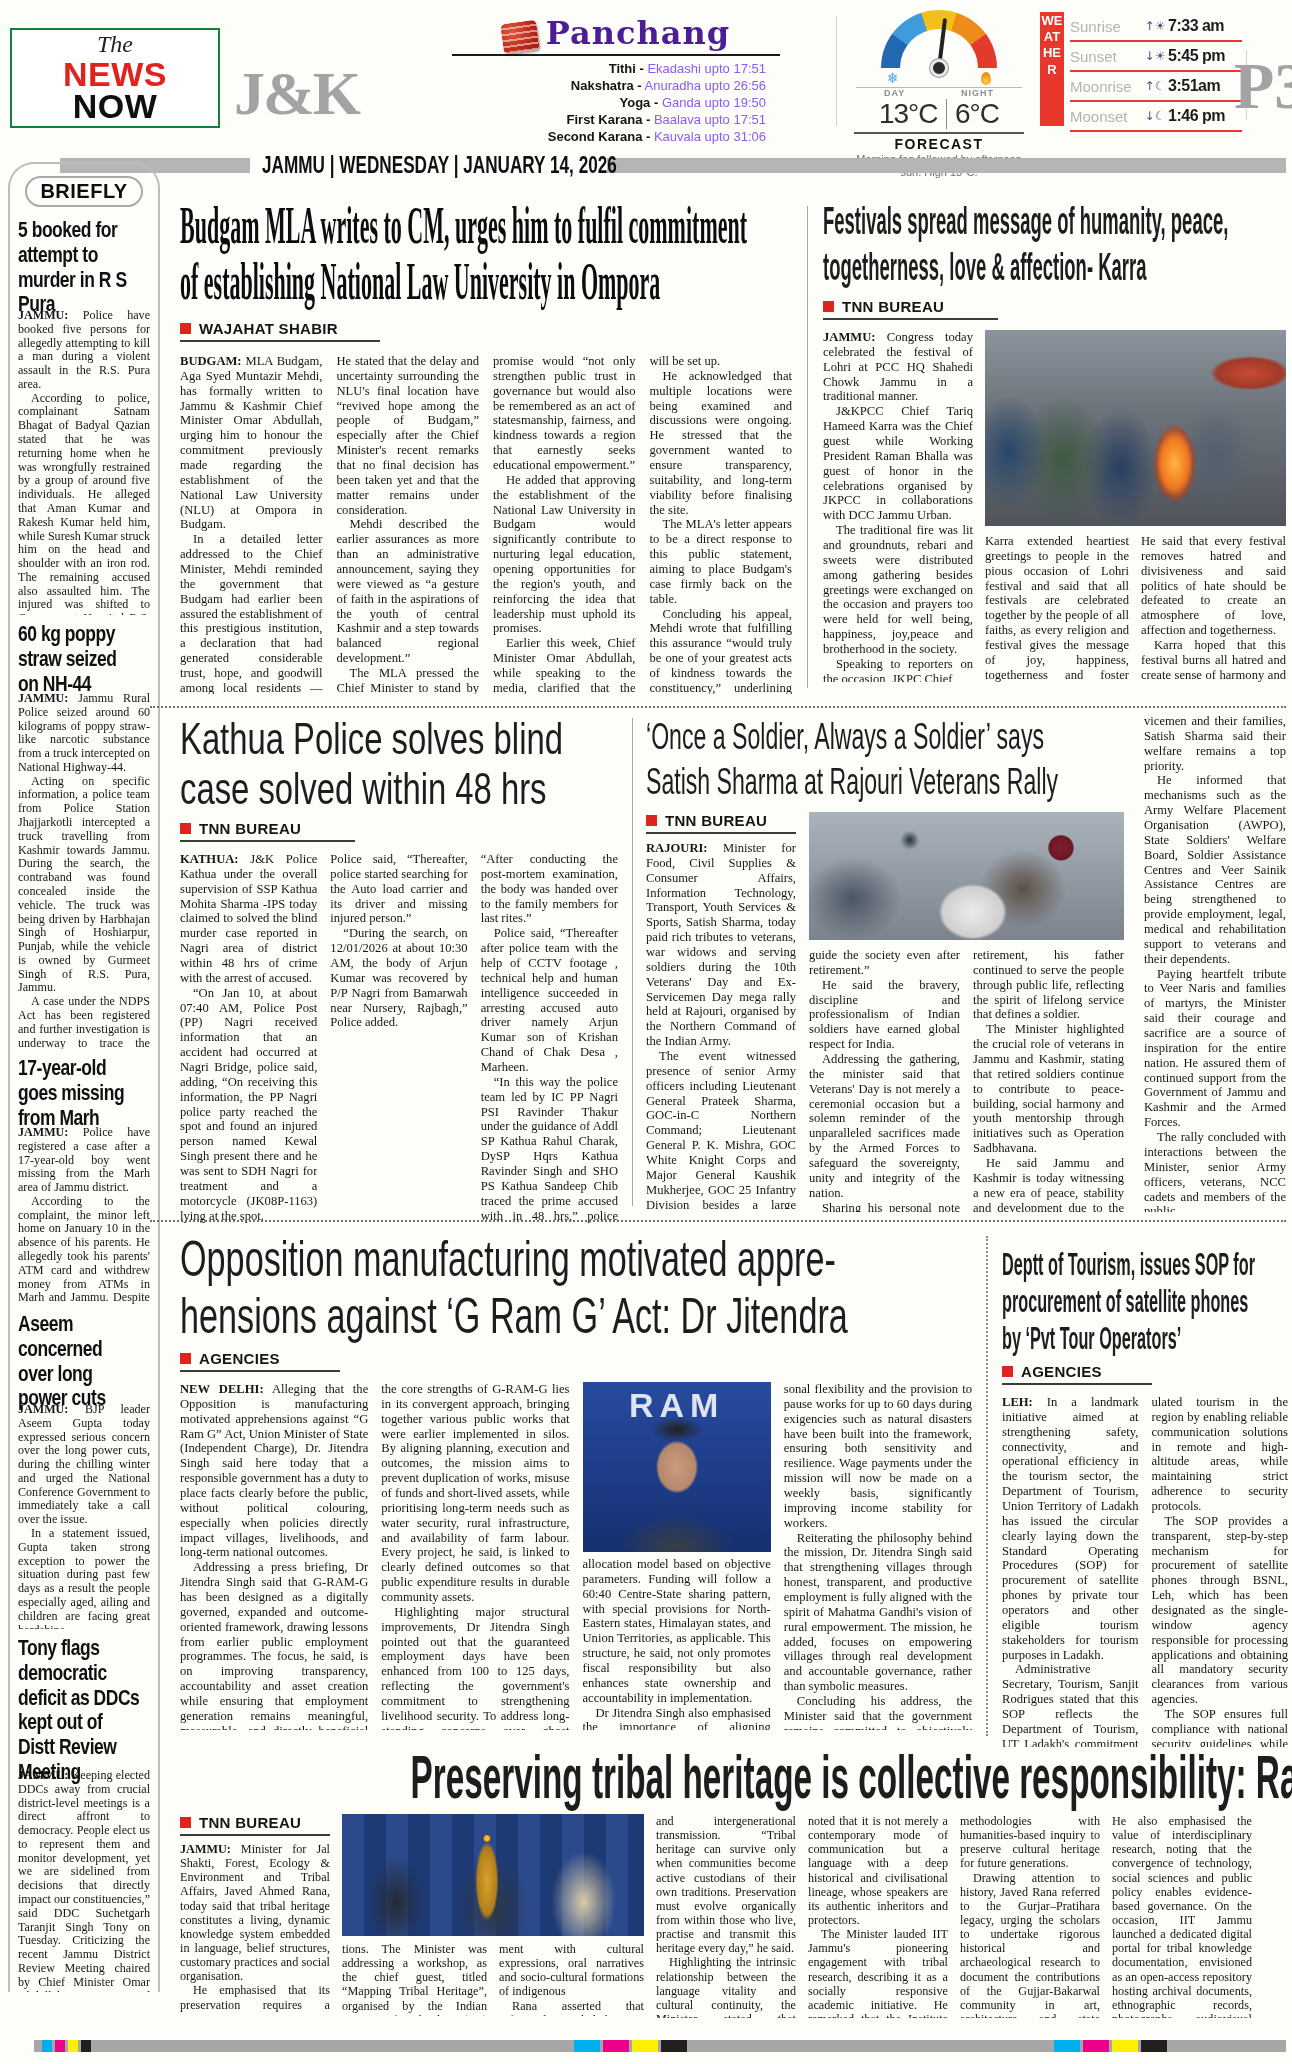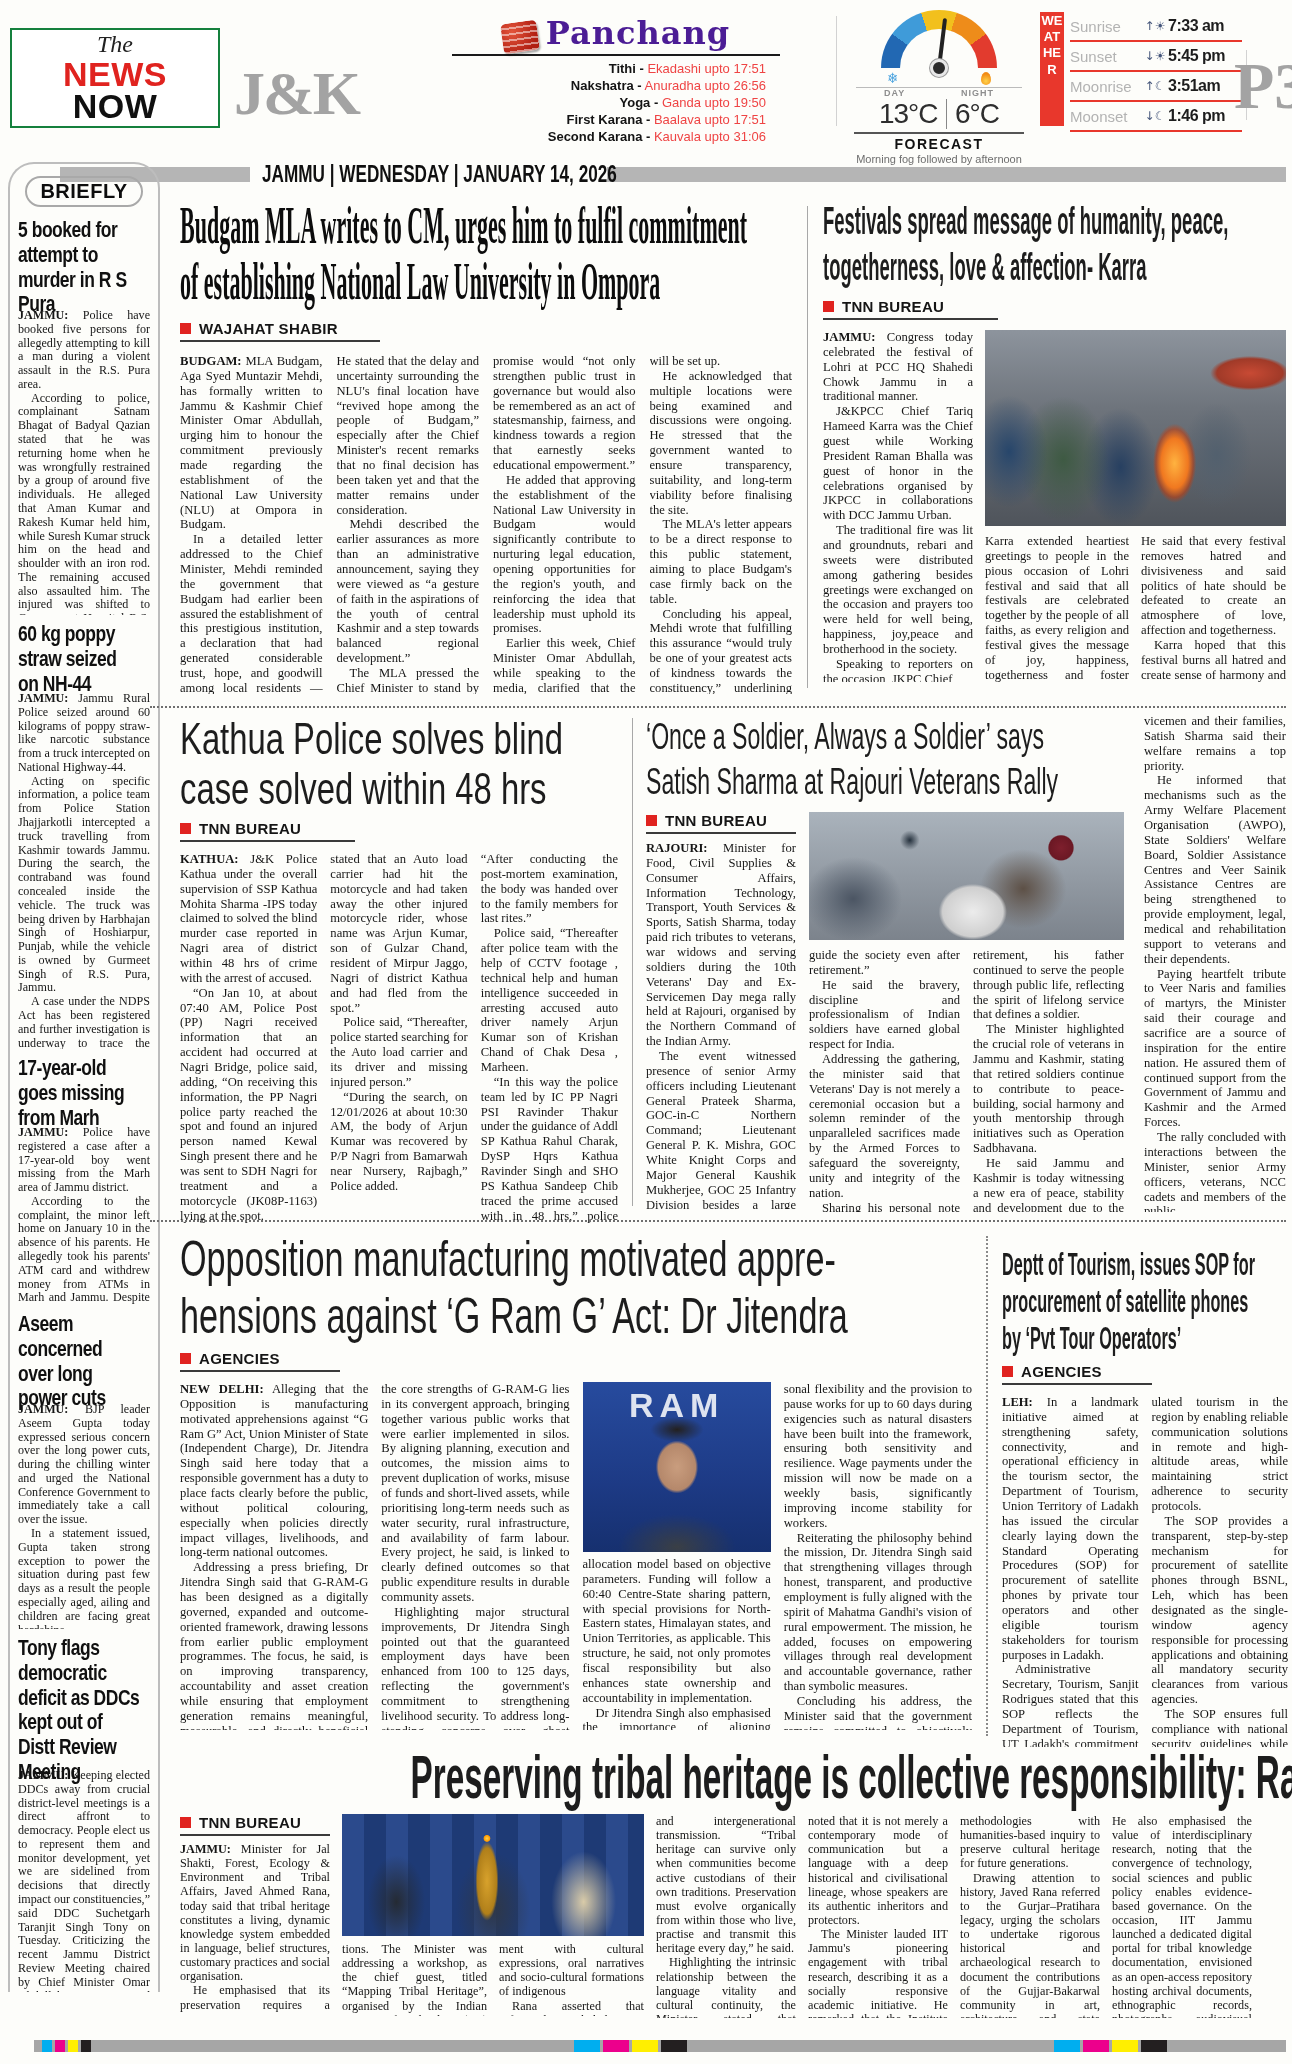--- a/index.html
+++ b/index.html
@@ -13,21 +13,21 @@
   .logo-now{font:bold 34px "Liberation Sans",sans-serif;color:#101010;letter-spacing:.5px;line-height:33px;display:block;}
   .edition{left:234px;top:58px;font:bold 62px "Liberation Serif",serif;color:#a3a3a3;letter-spacing:-2px;}
   .pageno{left:1234px;top:48px;font:bold 66px "Liberation Serif",serif;color:#a3a3a3;}
   .panchang{left:452px;top:14px;width:328px;}
   .pan-title-row{display:flex;align-items:flex-end;justify-content:center;border-bottom:2.5px solid #1a1a1a;padding-bottom:2px;}
   .scroll-icon{width:36px;height:30px;margin-right:8px;border-radius:5px;transform:rotate(-8deg);
      background:repeating-linear-gradient(0deg,rgba(255,255,255,.5) 0 2px,rgba(0,0,0,0) 2px 6px),radial-gradient(circle at 30% 30%,#e3543a,#b01e12 75%);box-shadow:1px 2px 2px rgba(0,0,0,.35);}
   .pan-title{font:bold 32px "DejaVu Serif",serif;color:#4c1d95;letter-spacing:1px;}
   .pan-items{margin-top:4px;text-align:right;padding-right:14px;font:13px "Liberation Sans",sans-serif;line-height:17px;}
   .pan-items b{color:#141414;}
-  .pan-items span{color:#ef4444;}
+  .pan-items span{color:#8b5cf6;}
   .vdiv{border-left:1.5px solid #d2d2d2;}
   
   .gauge{left:846px;top:10px;width:186px;text-align:center;}
   .arc{position:relative;width:116px;height:58px;margin:0 auto;border-radius:116px 116px 0 0;
        background:conic-gradient(from 270deg at 50% 100%,#2268b3 0 36deg,#3f9bd9 36deg 72deg,#f2c01d 72deg 108deg,#ee8c1a 108deg 144deg,#e23b2e 144deg 180deg);}
   .arc-hole{position:absolute;left:19px;top:19px;width:78px;height:39px;border-radius:78px 78px 0 0;background:#fdfdfa;}
   .needle{position:absolute;left:56px;bottom:0;width:4px;height:50px;background:#222;border-radius:3px;transform-origin:50% 100%;transform:rotate(7deg);}
   .hub{position:absolute;left:49px;bottom:-9px;width:12px;height:12px;border-radius:50%;background:#2b2b2b;border:3px solid #e8e8e8;box-shadow:0 0 0 1px #999;}
   .gauge-icons{display:flex;justify-content:space-around;margin-top:2px;height:16px;align-items:center;}
   .snow{font:14px "DejaVu Sans",sans-serif;color:#4aa3df;}
@@ -42,21 +42,21 @@
   .fc-text{font:11px "Liberation Sans",sans-serif;color:#6d6d6d;line-height:12.5px;margin-top:1px;}
   
   .wstrip{left:1040px;top:12px;width:24px;height:114px;background:#e8372c;color:#fff;
           font:bold 13px "Liberation Sans",sans-serif;line-height:16.2px;text-align:center;word-break:break-all;padding-top:1px;box-sizing:border-box;}
   .times{left:1070px;top:12px;width:172px;font-family:"Liberation Sans",sans-serif;}
   .time-row{display:flex;align-items:center;height:28px;border-bottom:2px solid #e8372c;}
   .time-label{width:72px;font-size:15px;color:#b3b3b3;}
   .time-icon{width:26px;font:12px "DejaVu Sans",sans-serif;color:#44557a;text-align:center;}
   .time-val{font-weight:bold;font-size:16px;color:#1d1d1d;letter-spacing:-0.5px;}
   
-  .datebar{left:60px;top:161px;width:1226px;height:26px;display:flex;align-items:center;}
+  .datebar{left:60px;top:152px;width:1226px;height:26px;display:flex;align-items:center;}
   .seg{height:15px;background:#b5b5b5;}
   .datetext{font:bold 22px "Liberation Sans",sans-serif;color:#101010;white-space:nowrap;
             transform:scale(.78,1.1);transform-origin:left center;width:345px;flex:0 0 345px;margin-left:12px;}
   
   .briefs{left:8px;top:162px;width:152px;height:1830px;border:2px solid #bdbdbd;border-bottom:none;
           border-radius:26px 26px 0 0;box-sizing:border-box;padding:10px 8px 0 8px;overflow:hidden;}
   .brief-pill{width:fit-content;margin:2px auto 10px auto;border:2.5px solid #a9a9a9;border-radius:16px;
               padding:2px 13px;font:bold 20px "Liberation Sans",sans-serif;letter-spacing:.5px;color:#0d0d0d;}
   .brief{overflow:hidden;margin-bottom:6px;}
   .brief-title{font:bold 19px "Liberation Sans",sans-serif;letter-spacing:-0.5px;line-height:21px;color:#101010;
@@ -313,21 +313,20 @@
         <span class="byline-sq"></span>
         <span>TNN BUREAU</span>
       </div>
       <div style="display:flex;margin-top:10px;height:372px;">
         <div class="col" style="flex:1;">
             <p class="para"><b>KATHUA:</b> J&amp;K Police Kathua under the overall supervision of SSP Kathua Mohita Sharma -IPS today claimed to solved the blind murder case reported in Nagri area of district within 48 hrs of crime with the arrest of accused.</p>
             <p class="para">“On Jan 10, at about 07:40 AM, Police Post (PP) Nagri received information that an accident had occurred at Nagri Bridge, police said, adding, “On receiving this information, the PP Nagri police party reached the spot and found an injured person named Kewal Singh present there and he was sent to SDH Nagri for treatment and a motorcycle (JK08P-1163) lying at the spot.</p>
             <p class="para">“An eyewitness</p>
           </div>
         <div class="col" style="flex:1;margin-left:13px;">
-            <p class="para">stated that an Auto load carrier had hit the motorcycle and had taken away the other injured motorcycle rider, whose name was Arjun Kumar, son of Gulzar Chand, resident of Mirpur Jaggo, Nagri of district Kathua and had fled from the spot.”</p>
             <p class="para">Police said, “Thereafter, police started searching for the Auto load carrier and its driver and missing injured person.”</p>
             <p class="para">“During the search, on 12/01/2026 at about 10:30 AM, the body of Arjun Kumar was recovered by P/P Nagri from Bamarwah near Nursery, Rajbagh,” Police added.</p>
           </div>
         <div class="col" style="flex:1;margin-left:13px;">
             <p class="para">“After conducting the post-mortem examination, the body was handed over to the family members for last rites.”</p>
             <p class="para">Police said, “Thereafter after police team with the help of CCTV footage , technical help and human intelligence  succeeded in arresting accused auto driver namely Arjun Kumar son of Krishan Chand  of Chak Desa , Marheen.</p>
             <p class="para">“In this way the police team led by IC PP Nagri PSI Ravinder Thakur under the guidance of Addl SP Kathua Rahul Charak, DySP Hqrs Kathua Ravinder Singh and SHO PS Kathua Sandeep Chib traced the prime accused with in 48 hrs,” police said, adding further investigations is underway.</p>
           </div>
       </div>
     </article>

